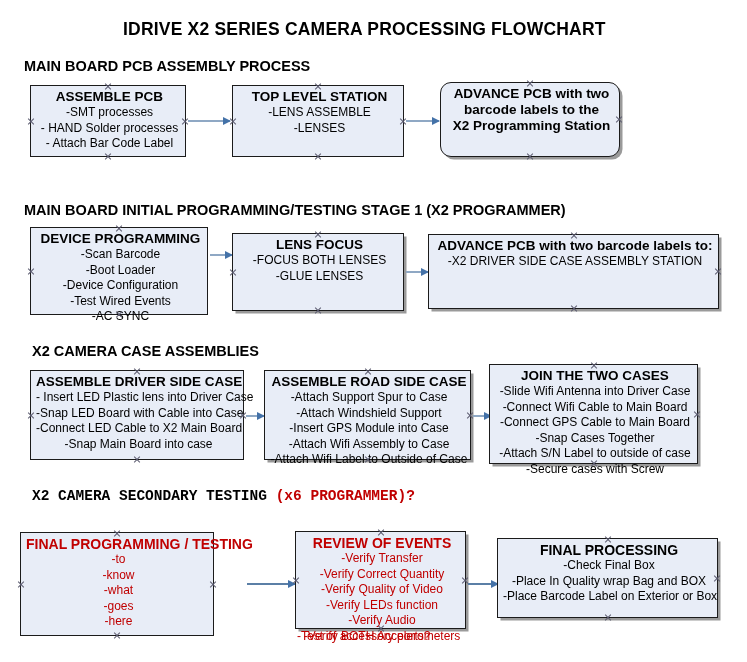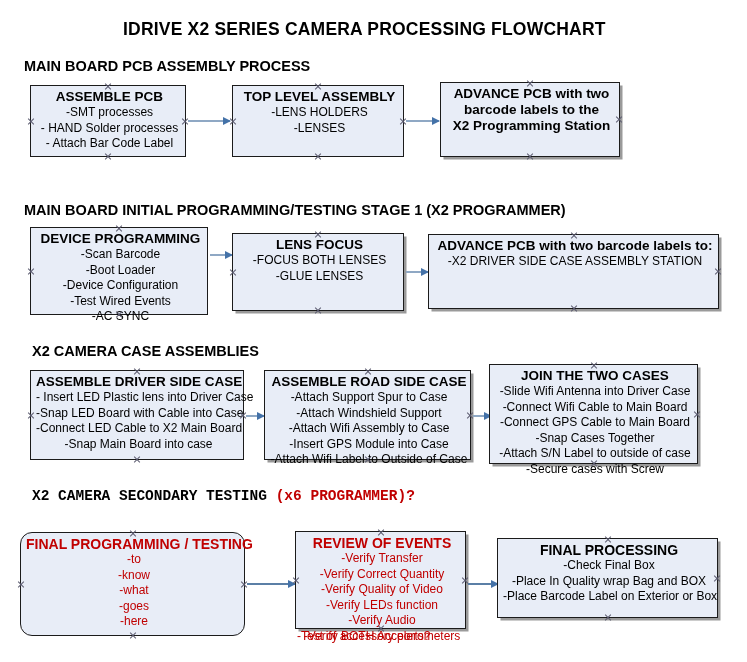--- a/index.html
+++ b/index.html
@@ -153,35 +153,35 @@
     <span class="handle" style="left:0; top:50%;"></span>
     <span class="handle" style="left:100%; top:50%;"></span>
   </div>
 
   <div class="connector" style="left:188px; top:120px; width:42px;">
     <span class="arrowhead"></span>
   </div>
 
   <div class="node" style="left:232px; top:85px; width:172px; height:72px;">
     <div class="node-body">
-      <span class="node-title">TOP LEVEL ASSEMBLY</span>
-      <span class="node-line">-LENS HOLDERS</span>
+      <span class="node-title">TOP LEVEL STATION</span>
+      <span class="node-line">-LENS ASSEMBLE</span>
       <span class="node-line">-LENSES</span>
     </div>
     <span class="handle" style="left:50%; top:0;"></span>
     <span class="handle" style="left:50%; top:100%;"></span>
     <span class="handle" style="left:0; top:50%;"></span>
     <span class="handle" style="left:100%; top:50%;"></span>
   </div>
 
   <div class="connector" style="left:406px; top:120px; width:33px;">
     <span class="arrowhead"></span>
   </div>
 
-  <div class="node shadow" style="left:440px; top:82px; width:180px; height:75px;">
+  <div class="node shadow" style="left:440px; top:82px; width:180px; height:75px;border-radius:11px;">
     <div class="node-body">
       <span class="node-title">ADVANCE PCB with two</span>
       <span class="node-title">barcode labels to the</span>
       <span class="node-title"> X2 Programming Station</span>
     </div>
     <span class="handle" style="left:50%; top:0;"></span>
     <span class="handle" style="left:50%; top:100%;"></span>
     <span class="handle" style="left:100%; top:50%;"></span>
   </div>
 
@@ -248,22 +248,22 @@
 
   <div class="connector" style="left:246px; top:415px; width:18px;">
     <span class="arrowhead"></span>
   </div>
 
   <div class="node shadow" style="left:264px; top:370px; width:207px; height:90px;">
     <div class="node-body">
       <span class="node-title">ASSEMBLE ROAD SIDE CASE</span>
       <span class="node-line">-Attach Support Spur to Case</span>
       <span class="node-line">-Attach Windshield Support</span>
+      <span class="node-line">-Insert GPS Module into Case</span>
       <span class="node-line">-Attach Wifi Assembly to Case</span>
-      <span class="node-line">-Insert GPS Module into Case</span>
       <span class="node-line">-Attach Wifi Label to Outside of Case</span>
     </div>
     <span class="handle" style="left:50%; top:0;"></span>
     <span class="handle" style="left:50%; top:100%;"></span>
     <span class="handle" style="left:100%; top:50%;"></span>
   </div>
 
   <div class="connector" style="left:473px; top:415px; width:18px;">
     <span class="arrowhead"></span>
   </div>
@@ -280,21 +280,21 @@
     </div>
     <span class="handle" style="left:50%; top:0;"></span>
     <span class="handle" style="left:50%; top:100%;"></span>
     <span class="handle" style="left:100%; top:50%;"></span>
   </div>
 
   <div class="section-title" style="left:32px; top:488px;font-family:Liberation Mono, monospace;">
     <span>X2 CAMERA SECONDARY TESTING </span><span class="accent">(x6 PROGRAMMER)?</span>
   </div>
 
-  <div class="node red" style="left:20px; top:532px; width:225px; height:104px;border-radius:12px;">
+  <div class="node red" style="left:20px; top:532px; width:194px; height:104px;">
     <div class="node-body">
       <span class="node-title big">FINAL PROGRAMMING / TESTING</span>
       <span class="node-line">-to</span>
       <span class="node-line">-know</span>
       <span class="node-line">-what</span>
       <span class="node-line">-goes</span>
       <span class="node-line">-here</span>
     </div>
     <span class="handle" style="left:50%; top:0;"></span>
     <span class="handle" style="left:50%; top:100%;"></span>

